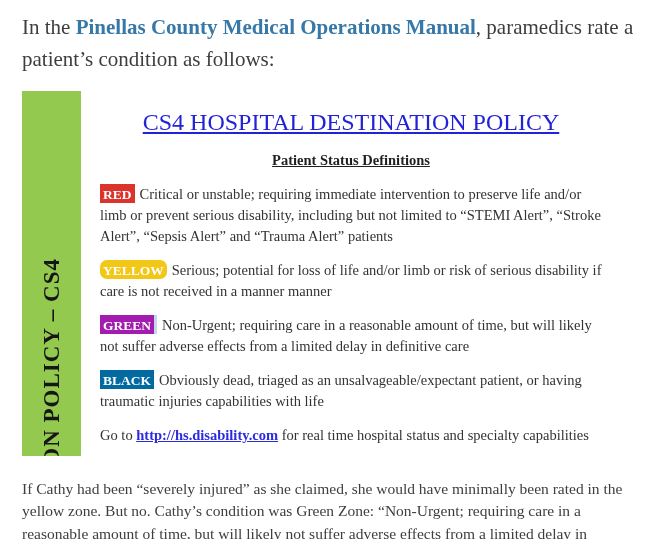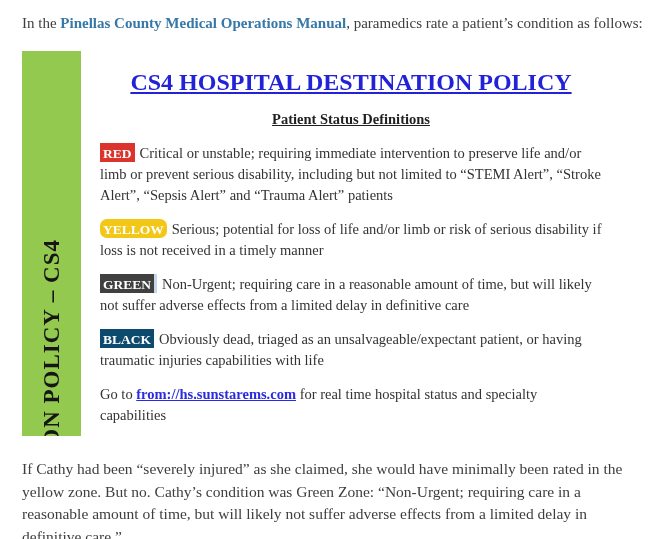--- a/index.html
+++ b/index.html
@@ -5,21 +5,21 @@
   html, body { margin: 0; padding: 0; background: #ffffff; }
   body {
     width: 655px; height: 539px; overflow: hidden;
     font-family: "Liberation Serif", "DejaVu Serif", serif;
     color: #3e3e3e;
   }
   .page { padding: 12px 14px 0 22px; }
 
   .intro {
     margin: 0 0 16px 0;
-    font-size: 15px; line-height: 1.5; width: 622px;
+    font-size: 21px; line-height: 1.5; width: 622px;
   }
   .doc-link { color: #3678a8; font-weight: bold; cursor: pointer; }
 
   
   .figure { display: flex; width: 582px; }
   .sidebar {
     width: 59px; flex-shrink: 0; background: #93c94f;
     position: relative; overflow: hidden; min-height: 352px;
   }
   .sidebar-label {
@@ -27,37 +27,37 @@
     transform: translateX(-50%) rotate(180deg);
     writing-mode: vertical-rl;
     font-weight: bold; font-size: 23px; color: #161616;
     white-space: nowrap; letter-spacing: 1px;
   }
   .content {
     flex: 1; padding: 12px 2px 10px 19px;
     font-size: 14.5px; line-height: 1.45; color: #333333;
   }
   .title {
-    text-align: center; color: #2222d8; font-weight: bold;
+    text-align: center; color: #2222d8; font-weight: normal;
     font-size: 24px; text-decoration: underline;
     margin: 2px 0 10px 0; letter-spacing: 0px;
   }
   .subtitle {
     text-align: center; font-weight: bold; font-size: 14.5px;
     text-decoration: underline; color: #1f1f1f; margin: 0 0 13px 0;
   }
   .def { margin: 0 0 13px 0; }
   .lbl {
     font-weight: bold; color: #ffffff; padding: 3px 3px 1px 3px;
     font-size: 13.5px; margin-right: 5px;
   }
   .lbl-red    { background: #da342c; }
   .lbl-yellow { background: #f3c717; border-radius: 7px; }
-  .lbl-green  { background: #404040; border-right: 3px solid #c3d8ee; }
-  .lbl-black  { background: #0c4a6e; }
+  .lbl-green  { background: #a21caf; border-right: 3px solid #c3d8ee; }
+  .lbl-black  { background: #0369a1; }
   .hs-head {
     text-align: center; font-weight: bold; font-size: 14.5px;
     text-decoration: underline; color: #1f1f1f; margin: 17px 0 15px 0;
   }
   .hs-line { margin: 0; }
   .url-link { color: #2a2ae0; font-weight: bold; text-decoration: underline; cursor: pointer; }
 
   .conclusion {
     margin: 22px 0 0 0;
     font-size: 15.5px; line-height: 1.45; width: 628px;
@@ -73,26 +73,26 @@
   <div class="figure">
     <div class="sidebar">
       <span class="sidebar-label">ON POLICY – CS4</span>
     </div>
     <div class="content">
       <div class="title">CS4 HOSPITAL DESTINATION POLICY</div>
       <div class="subtitle">Patient Status Definitions</div>
 
       <p class="def"><span class="lbl lbl-red">RED</span><span>Critical or unstable; requiring immediate intervention to preserve life and/or limb or prevent serious disability, including but not limited to “STEMI Alert”, “Stroke Alert”, “Sepsis Alert” and “Trauma Alert” patients</span></p>
 
-      <p class="def"><span class="lbl lbl-yellow">YELLOW</span><span>Serious; potential for loss of life and/or limb or risk of serious disability if loss is not received in a timely manner</span></p>
+      <p class="def"><span class="lbl lbl-yellow">YELLOW</span><span>Serious; potential for loss of life and/or limb or risk of serious disability if care is not received in a manner manner</span></p>
 
       <p class="def"><span class="lbl lbl-green">GREEN</span><span>Non-Urgent; requiring care in a reasonable amount of time, but will likely not suffer adverse effects from a limited delay in definitive care</span></p>
 
       <p class="def"><span class="lbl lbl-black">BLACK</span><span>Obviously dead, triaged as an unsalvageable/expectant patient, or having traumatic injuries capabilities with life</span></p>
 
 
-      <p class="hs-line"><span>Go to </span><span class="url-link">from://hs.sunstarems.com</span><span> for real time hospital status and specialty capabilities</span></p>
+      <p class="hs-line"><span>Go to </span><span class="url-link">http://hs.disability.com</span><span> for real time hospital status and specialty capabilities</span></p>
     </div>
   </div>
 
   <p class="conclusion">If Cathy had been “severely injured” as she claimed, she would have minimally been rated in the yellow zone. But no. Cathy’s condition was Green Zone: “Non-Urgent; requiring care in a reasonable amount of time, but will likely not suffer adverse effects from a limited delay in definitive care.”</p>
 
 </div>
 
 </body></html>

